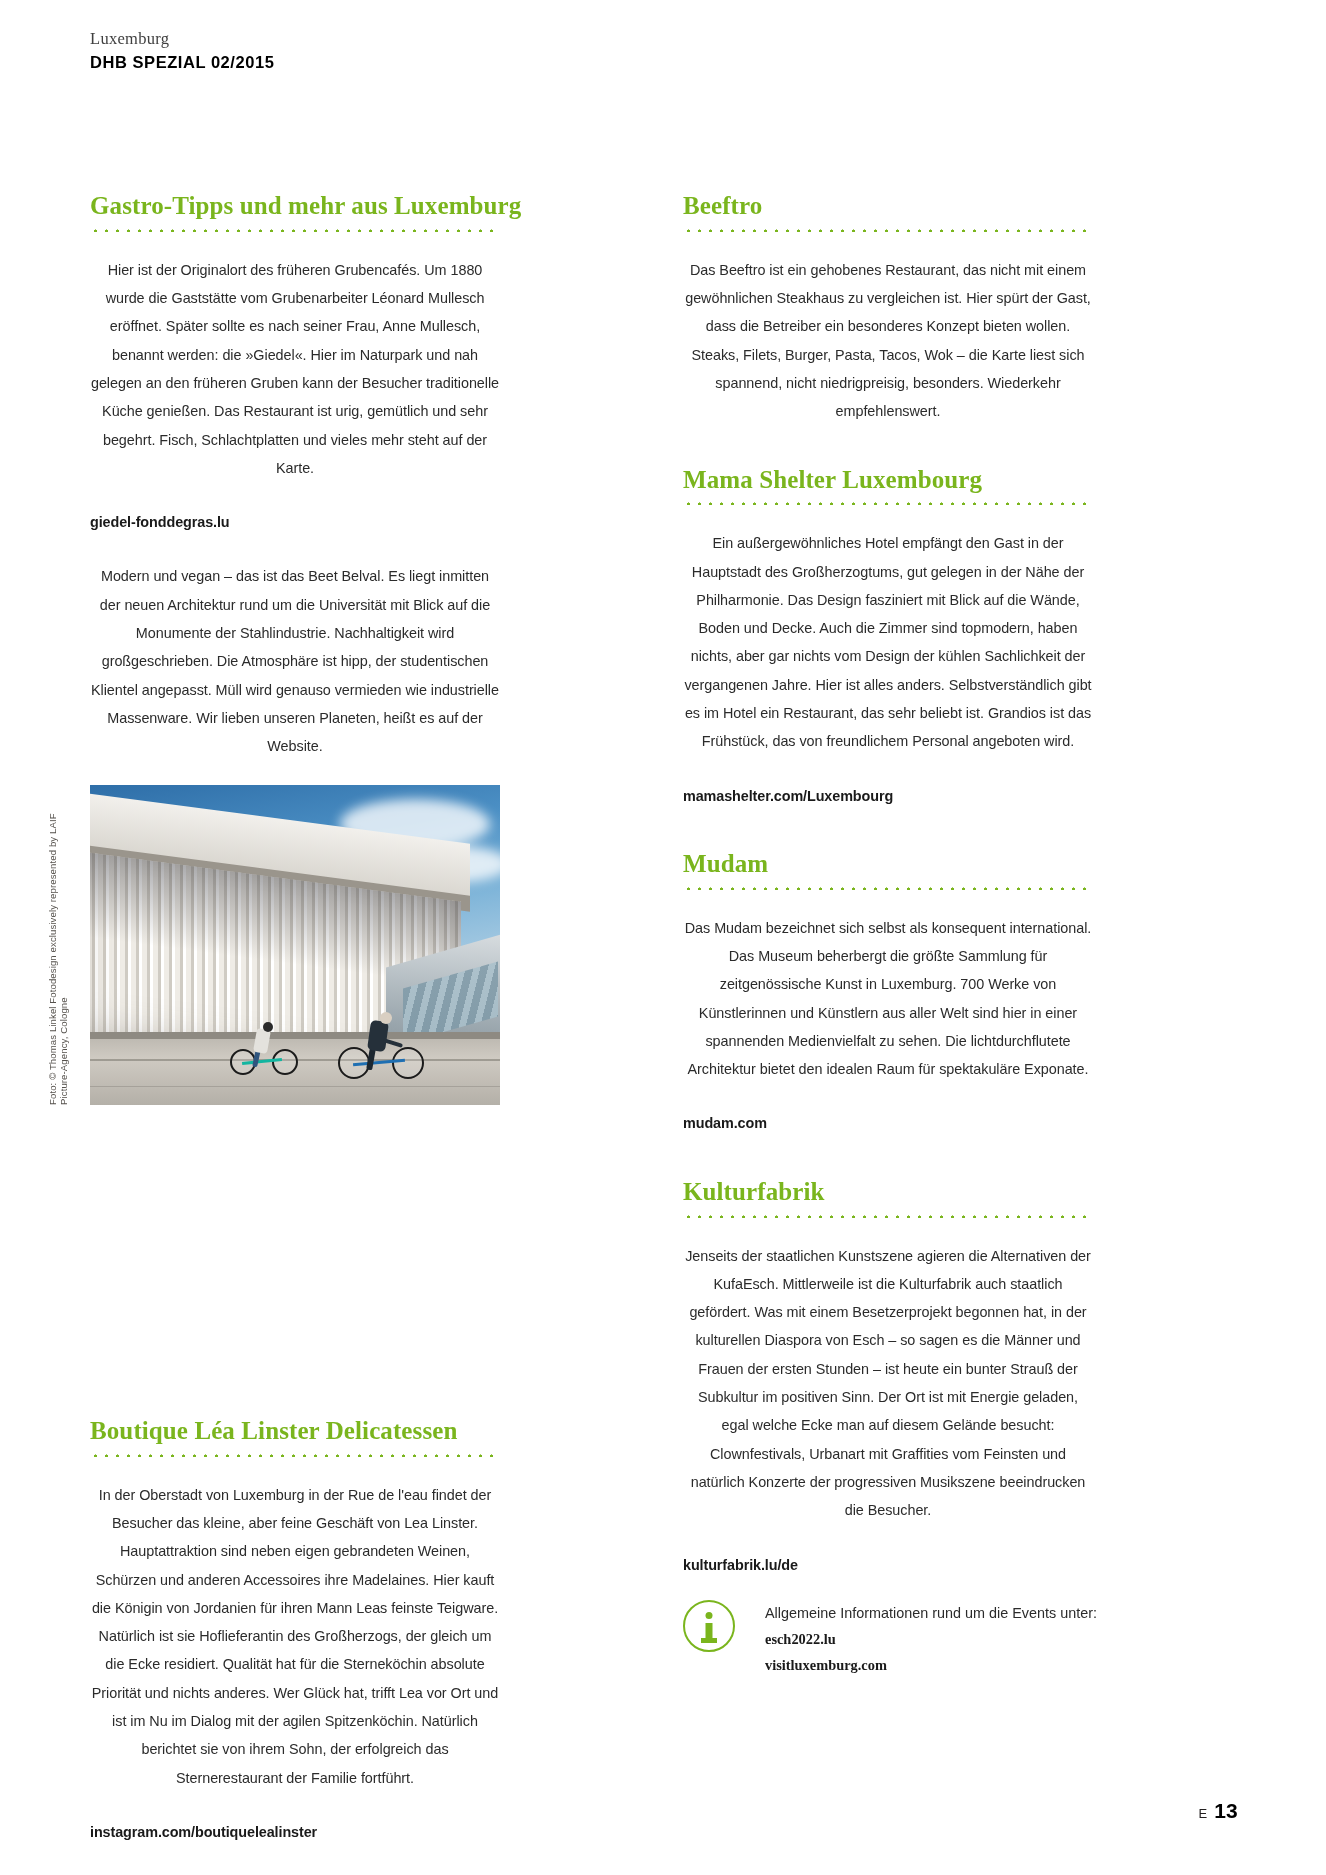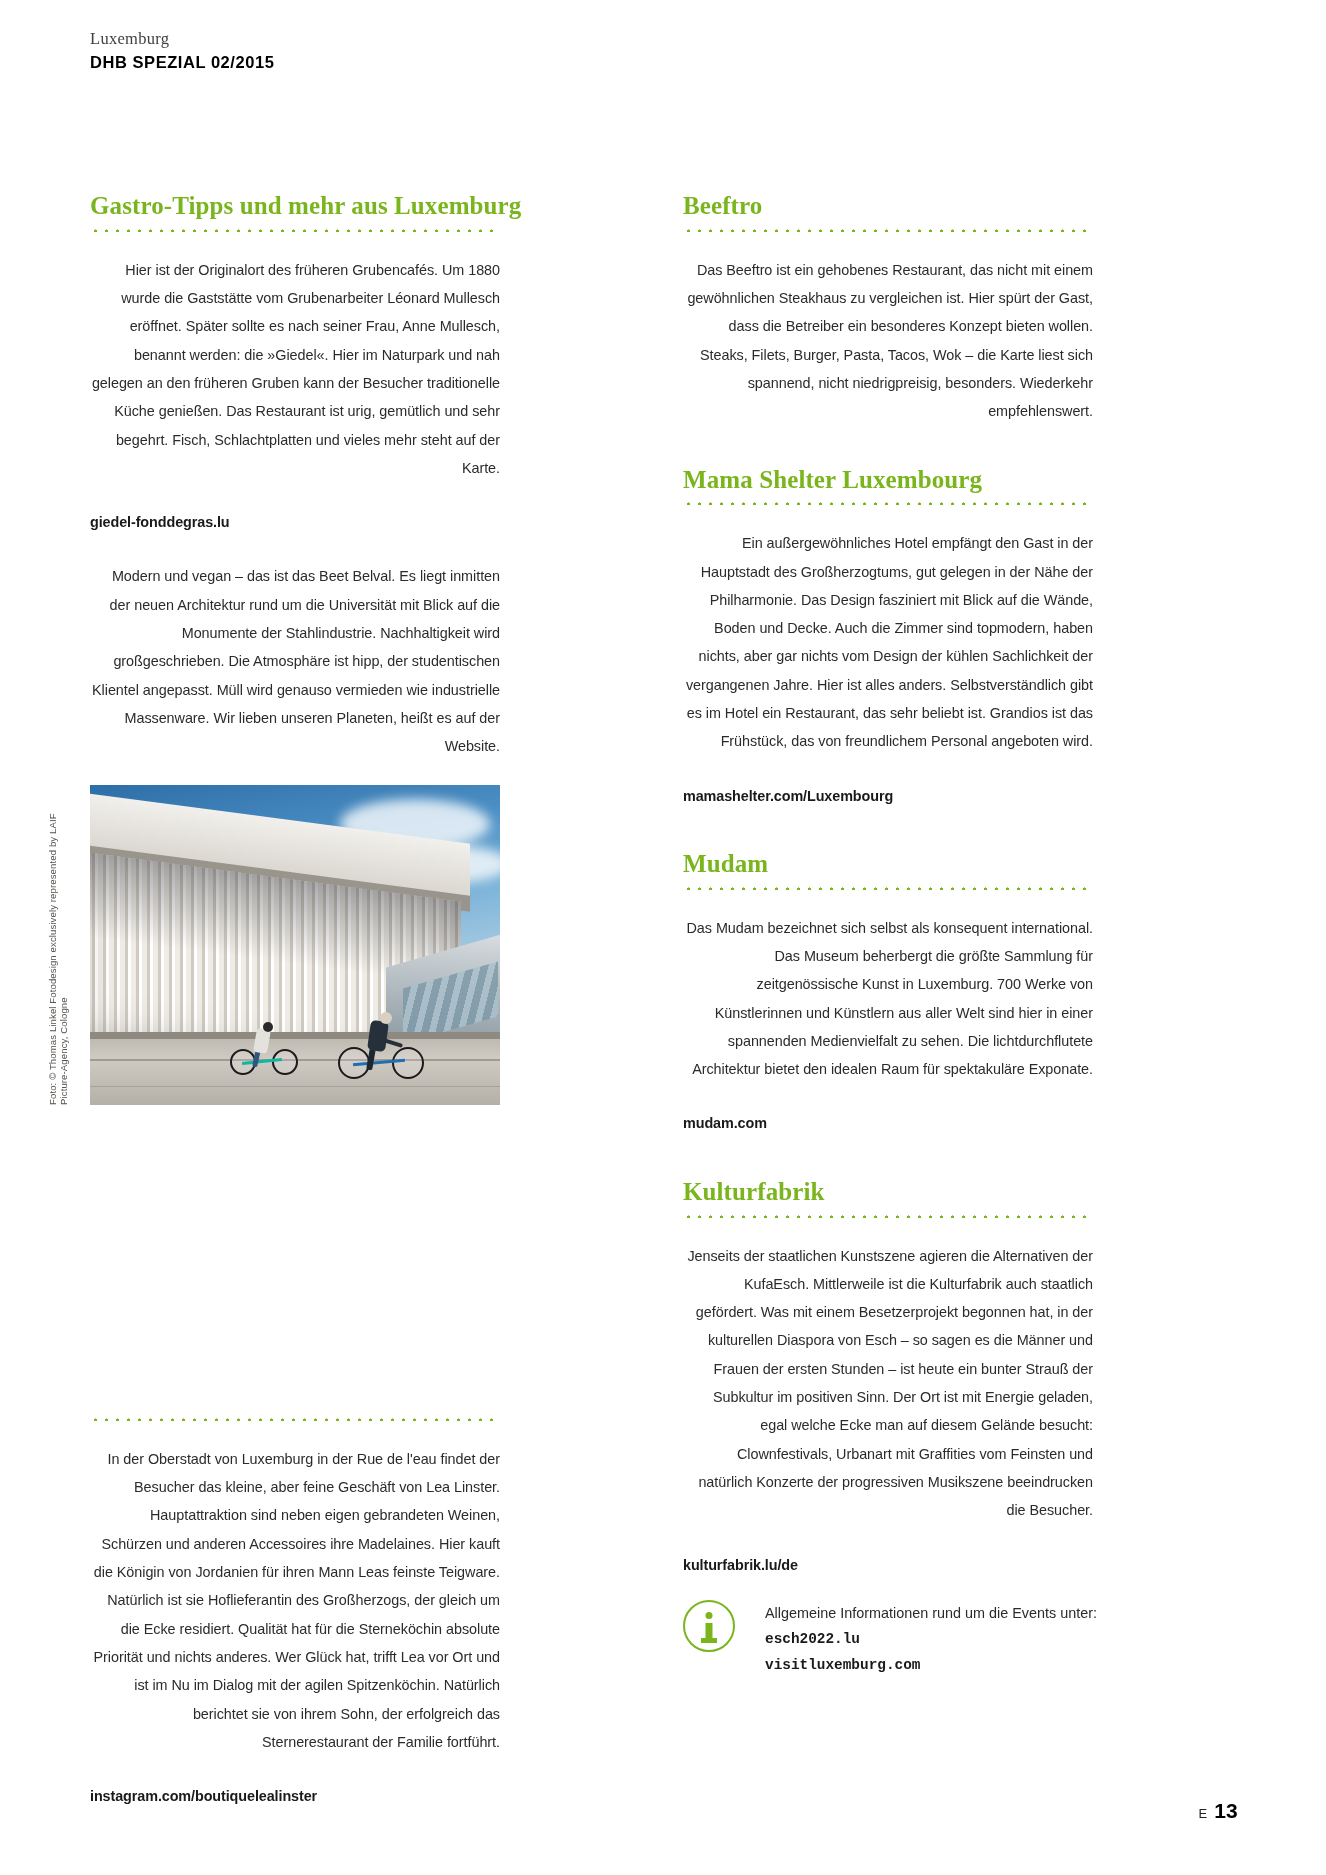--- a/index.html
+++ b/index.html
@@ -68,21 +68,21 @@
     background-repeat: repeat-x;
     margin-bottom: 24px;
   }
 
   p.body-text {
     font-family: "Liberation Sans", sans-serif;
     font-size: 14.4px;
     line-height: 28.3px;
     color: #2b2b2b;
     margin: 0 0 26px 0;
-    text-align: right;
+    text-align: center;
     letter-spacing: -0.05px;
   }
 
   .weblink {
     font-family: "Liberation Sans", sans-serif;
     font-weight: bold;
     font-size: 14.4px;
     line-height: 28.3px;
     color: #1a1a1a;
     margin: 0 0 26px 0;
@@ -294,21 +294,21 @@
     background:#7ab51d;
   }
   #info-text { padding-top: 2px; }
   #info-text .info-line {
     font-family:"Liberation Sans", sans-serif;
     font-size: 14.4px;
     line-height: 26px;
     color:#2b2b2b;
   }
   #info-text .info-link {
-    font-family:Liberation Mono, monospace;
+    font-family:Liberation Serif, serif;
     font-weight:bold;
     font-size: 14.4px;
     line-height: 26px;
     color:#1a1a1a;
   }
 
   
   #page-footer {
     position:absolute;
     right: 88px;
@@ -350,20 +350,21 @@
     <p class="body-text">Modern und vegan – das ist das Beet Belval. Es liegt inmitten der neuen Architektur rund um die Universität mit Blick auf die Monumente der Stahlindustrie. Nachhaltigkeit wird großgeschrieben. Die Atmosphäre ist hipp, der studentischen Klientel angepasst. Müll wird genauso vermieden wie industrielle Massenware. Wir lieben unseren Planeten, heißt es auf der Website.</p>
     <div class="weblink">beet.lu/restaurant-beet-belval</div>
 
     <p class="body-text">Fußläufig vom Mudam und der Philharmonie zeigt sich das Tempo Bar ou Manger als sehr gutes Spitzenrestaurant. Sehr fein bereitete Gerichte mit Fisch und Fleisch finden Anklang und treffen vor allem den Geschmack der Luxemburger Stadtgesellschaft. Das Preisniveau ist gehoben, aber der Qualität angemessen.</p>
     <div class="weblink last">tempobaroumanger.lu</div>
   </div>
 
   <div style="height:352px"></div>
 
   <div class="section">
+    <h2 class="section-heading">Boutique Léa Linster Delicatessen</h2>
     <div class="dotted-rule"></div>
     <p class="body-text">In der Oberstadt von Luxemburg in der Rue de l'eau findet der Besucher das kleine, aber feine Geschäft von Lea Linster. Hauptattraktion sind neben eigen gebrandeten Weinen, Schürzen und anderen Accessoires ihre Madelaines. Hier kauft die Königin von Jordanien für ihren Mann Leas feinste Teigware. Natürlich ist sie Hoflieferantin des Großherzogs, der gleich um die Ecke residiert. Qualität hat für die Sterneköchin absolute Priorität und nichts anderes. Wer Glück hat, trifft Lea vor Ort und ist im Nu im Dialog mit der agilen Spitzenköchin. Natürlich berichtet sie von ihrem Sohn, der erfolgreich das Sternerestaurant der Familie fortführt.</p>
     <div class="weblink last">instagram.com/boutiquelealinster</div>
   </div>
 </div>
 
 <div id="photo-block">
   <div id="photo-figure">
     <div class="ph-sky"></div>
     <div class="ph-cloud c1"></div>

